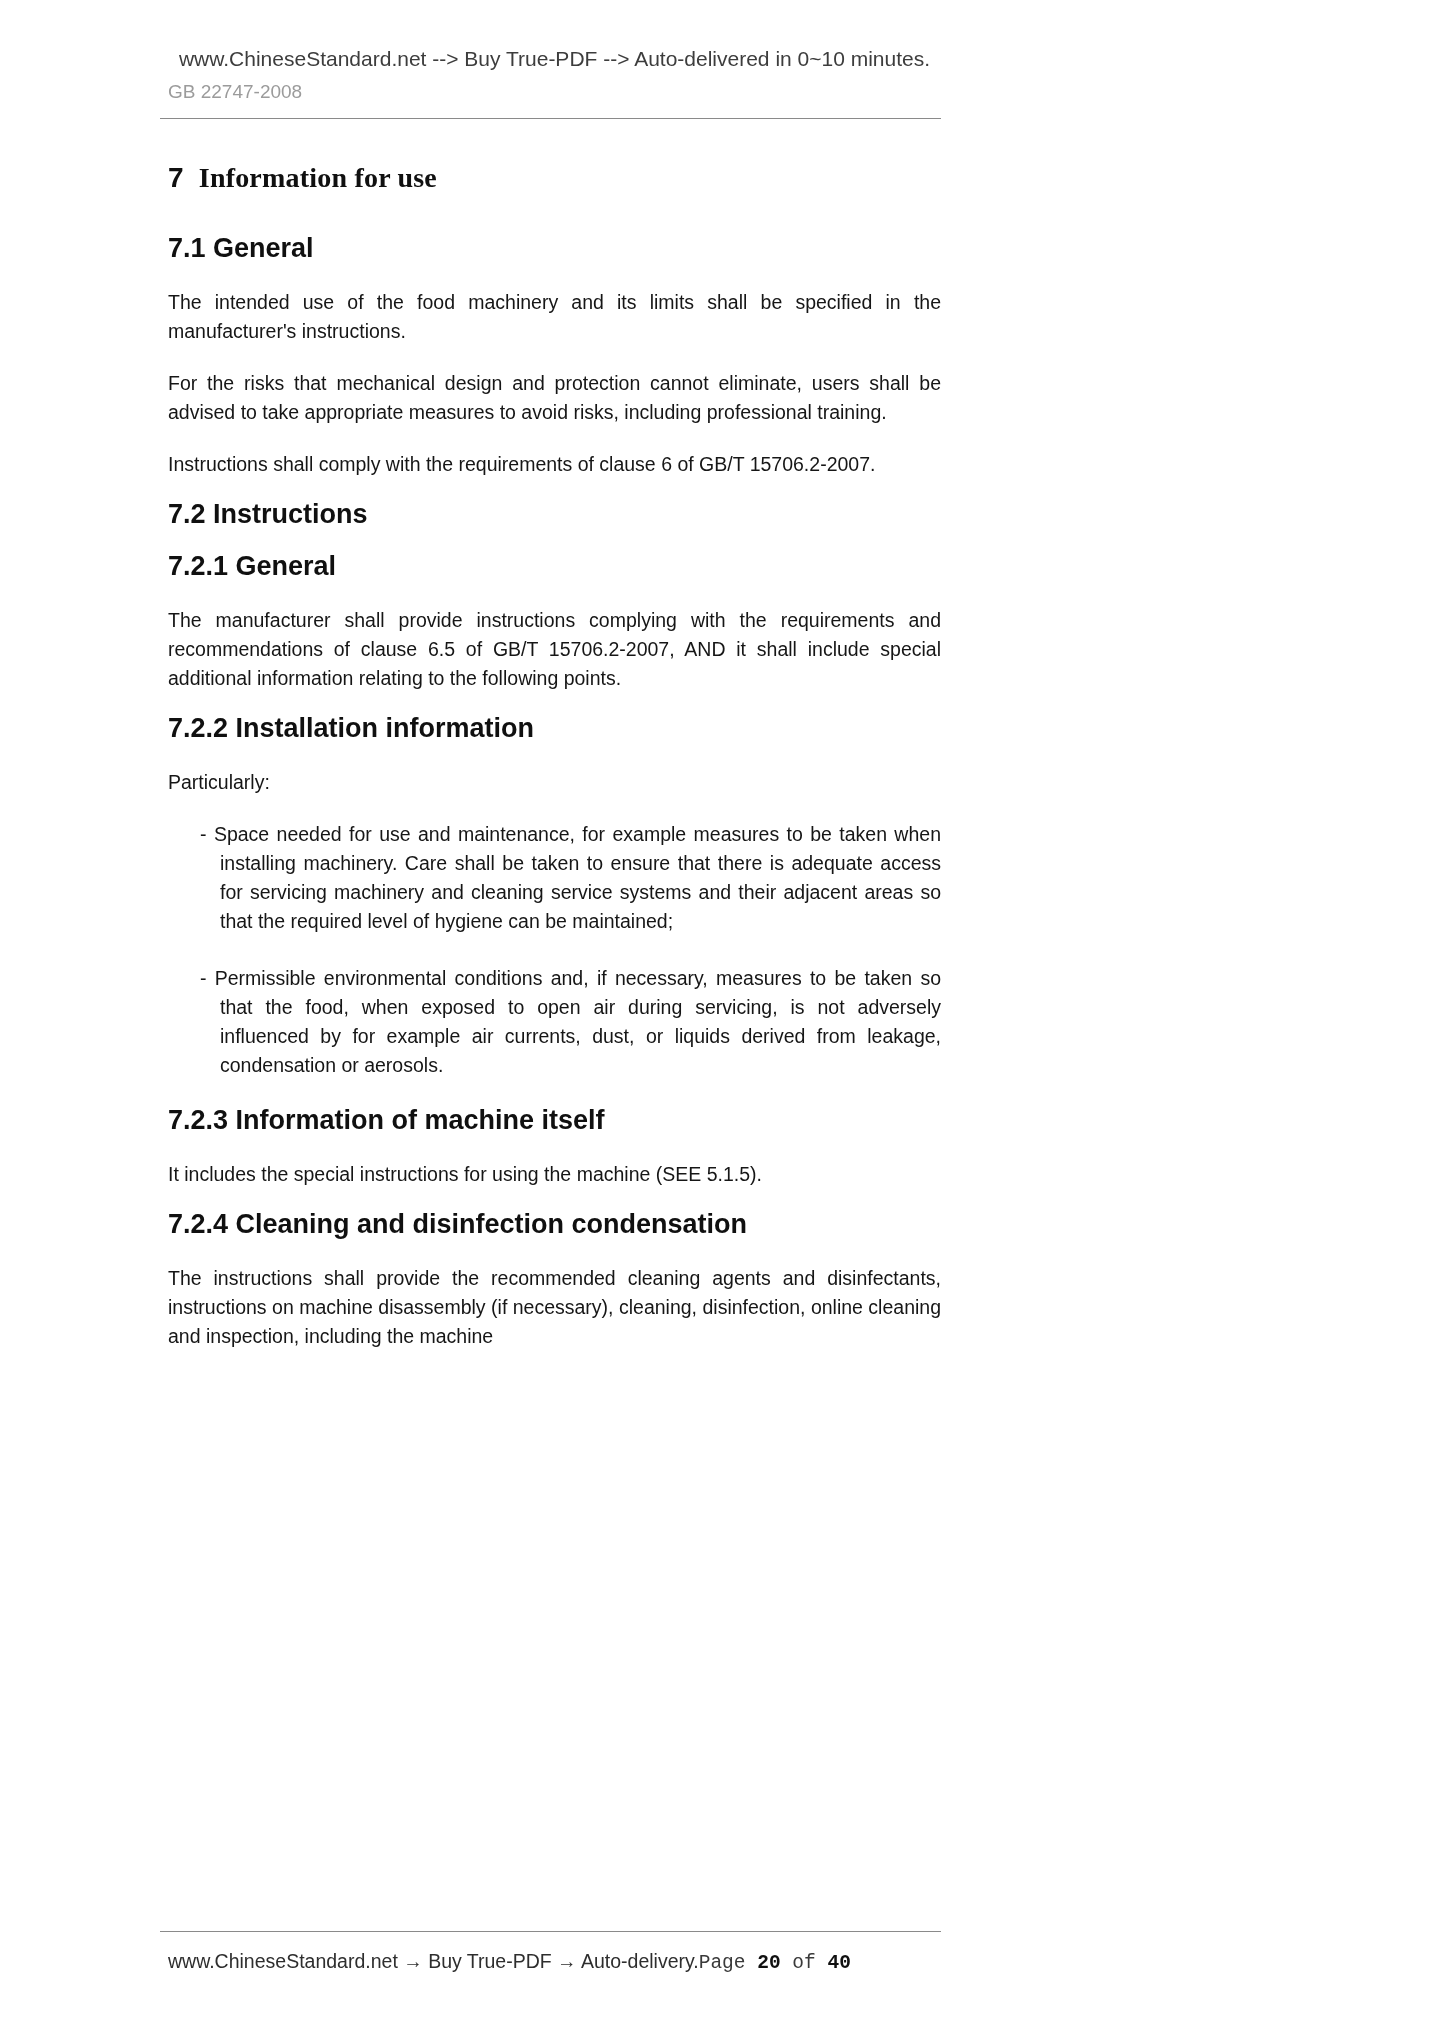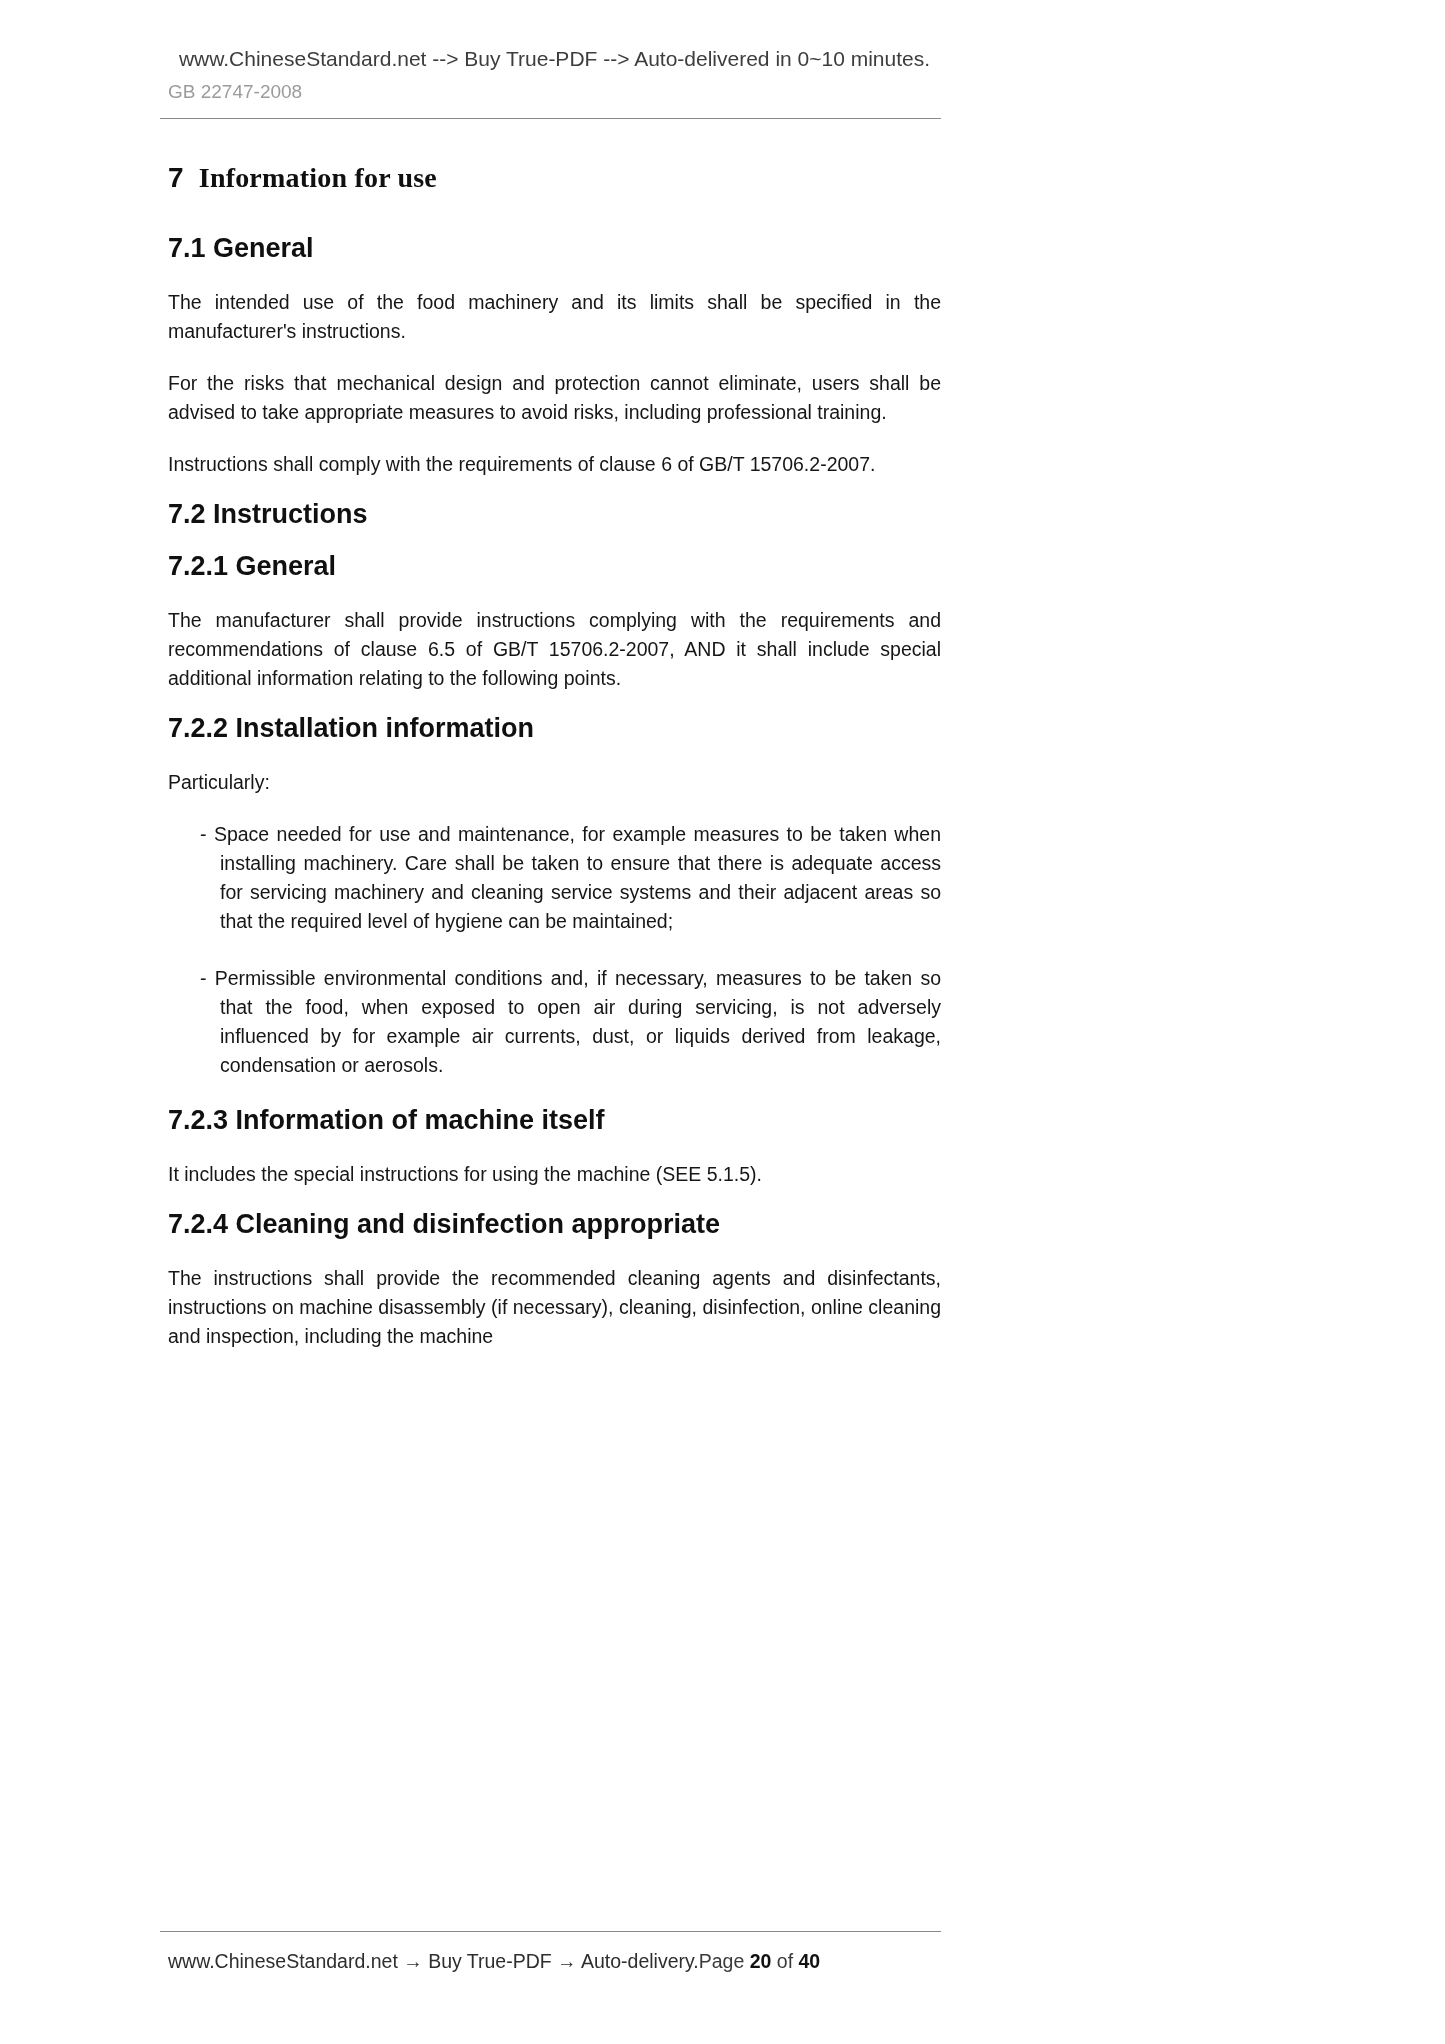--- a/index.html
+++ b/index.html
@@ -89,21 +89,21 @@
     top: 1948px;
     left: 168px;
     width: 773px;
     display: flex;
     justify-content: flex-start;
     align-items: baseline;
     font-size: 19.5px;
     line-height: 26px;
     color: #2e2e2e;
   }
-  .footer .footer-right { white-space: pre; color: #3a3a3a; }
+  .footer .footer-right { white-space: pre; color: #3a3a3a; font-family: Liberation Mono, monospace; }
   .footer .page-num { font-weight: 700; color: #111111; }
 </style>
 </head>
 <body>
 
 <div class="page">
 
   <div class="header-banner">www.ChineseStandard.net --&gt; Buy True-PDF --&gt; Auto-delivered in 0~10 minutes.</div>
 
   <div class="doc-number">GB 22747-2008</div>
@@ -135,21 +135,21 @@
     <p class="body-paragraph">Particularly:</p>
 
     <p class="list-item">- Space needed for use and maintenance, for example measures to be taken when installing machinery. Care shall be taken to ensure that there is adequate access for servicing machinery and cleaning service systems and their adjacent areas so that the required level of hygiene can be maintained;</p>
 
     <p class="list-item">- Permissible environmental conditions and, if necessary, measures to be taken so that the food, when exposed to open air during servicing, is not adversely influenced by for example air currents, dust, or liquids derived from leakage, condensation or aerosols.</p>
 
     <div class="sub-heading">7.2.3 Information of machine itself</div>
 
     <p class="body-paragraph">It includes the special instructions for using the machine (SEE 5.1.5).</p>
 
-    <div class="sub-heading">7.2.4 Cleaning and disinfection appropriate</div>
+    <div class="sub-heading">7.2.4 Cleaning and disinfection condensation</div>
 
     <p class="body-paragraph">The instructions shall provide the recommended cleaning agents and disinfectants, instructions on machine disassembly (if necessary), cleaning, disinfection, online cleaning and inspection, including the machine</p>
 
   </div>
 
   <div class="rule rule-bottom"></div>
 
   <div class="footer">
     <span class="footer-left">www.ChineseStandard.net → Buy True-PDF → Auto-delivery.</span>
     <span class="footer-right"><span>Page </span><span class="page-num">20</span><span> of </span><span class="page-num">40</span></span>

